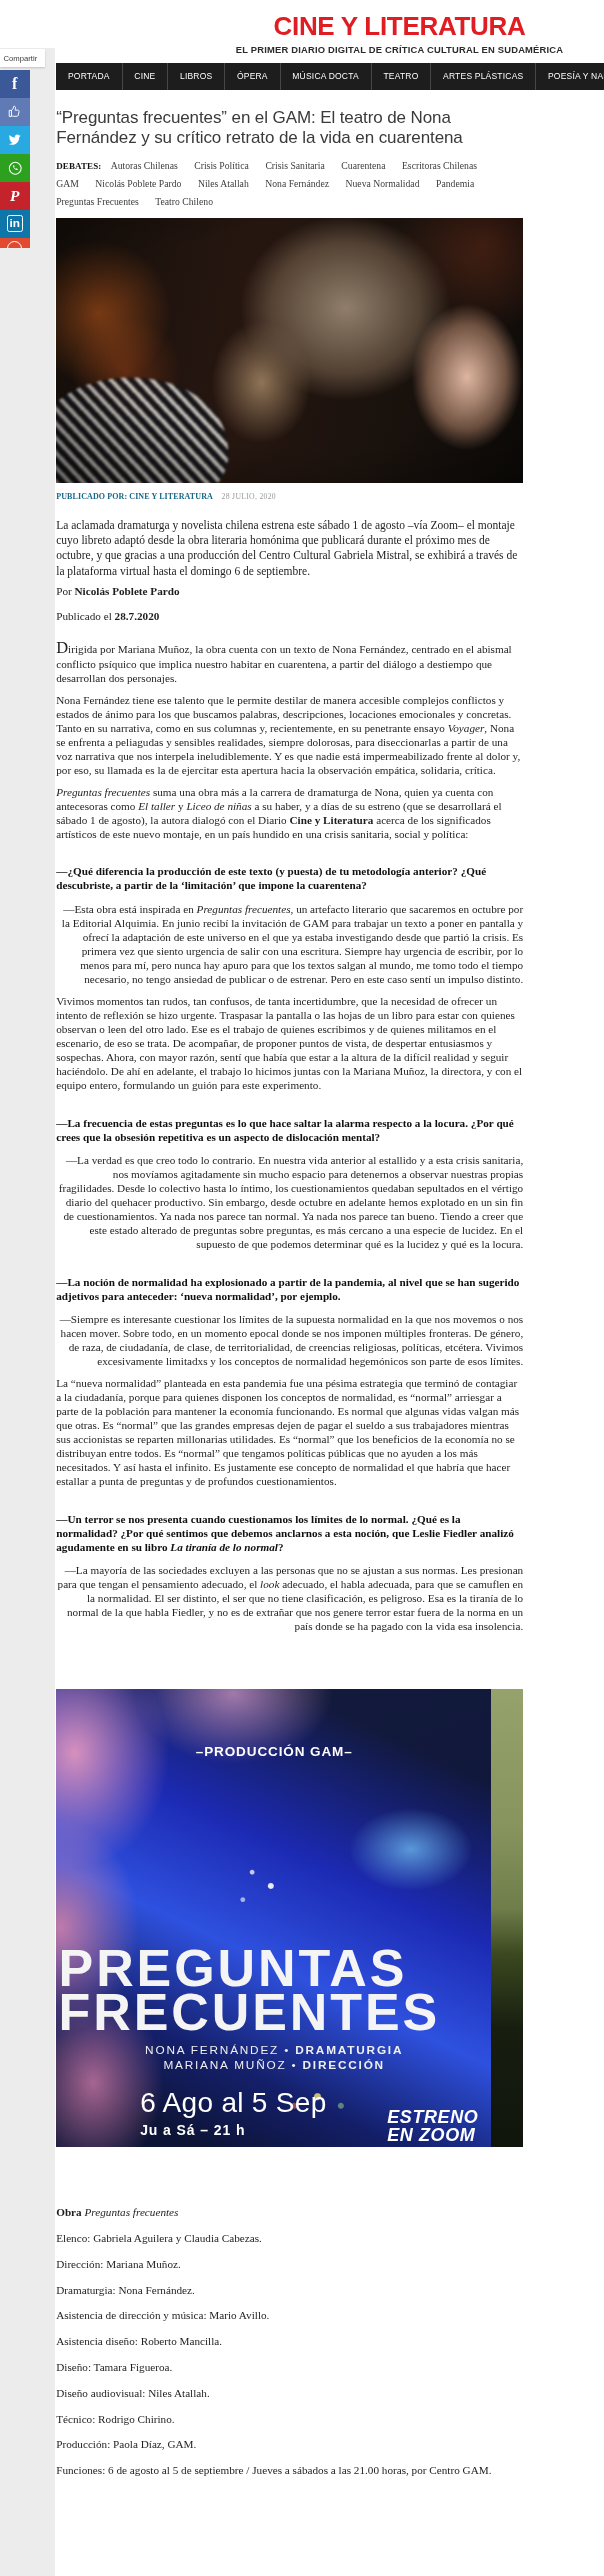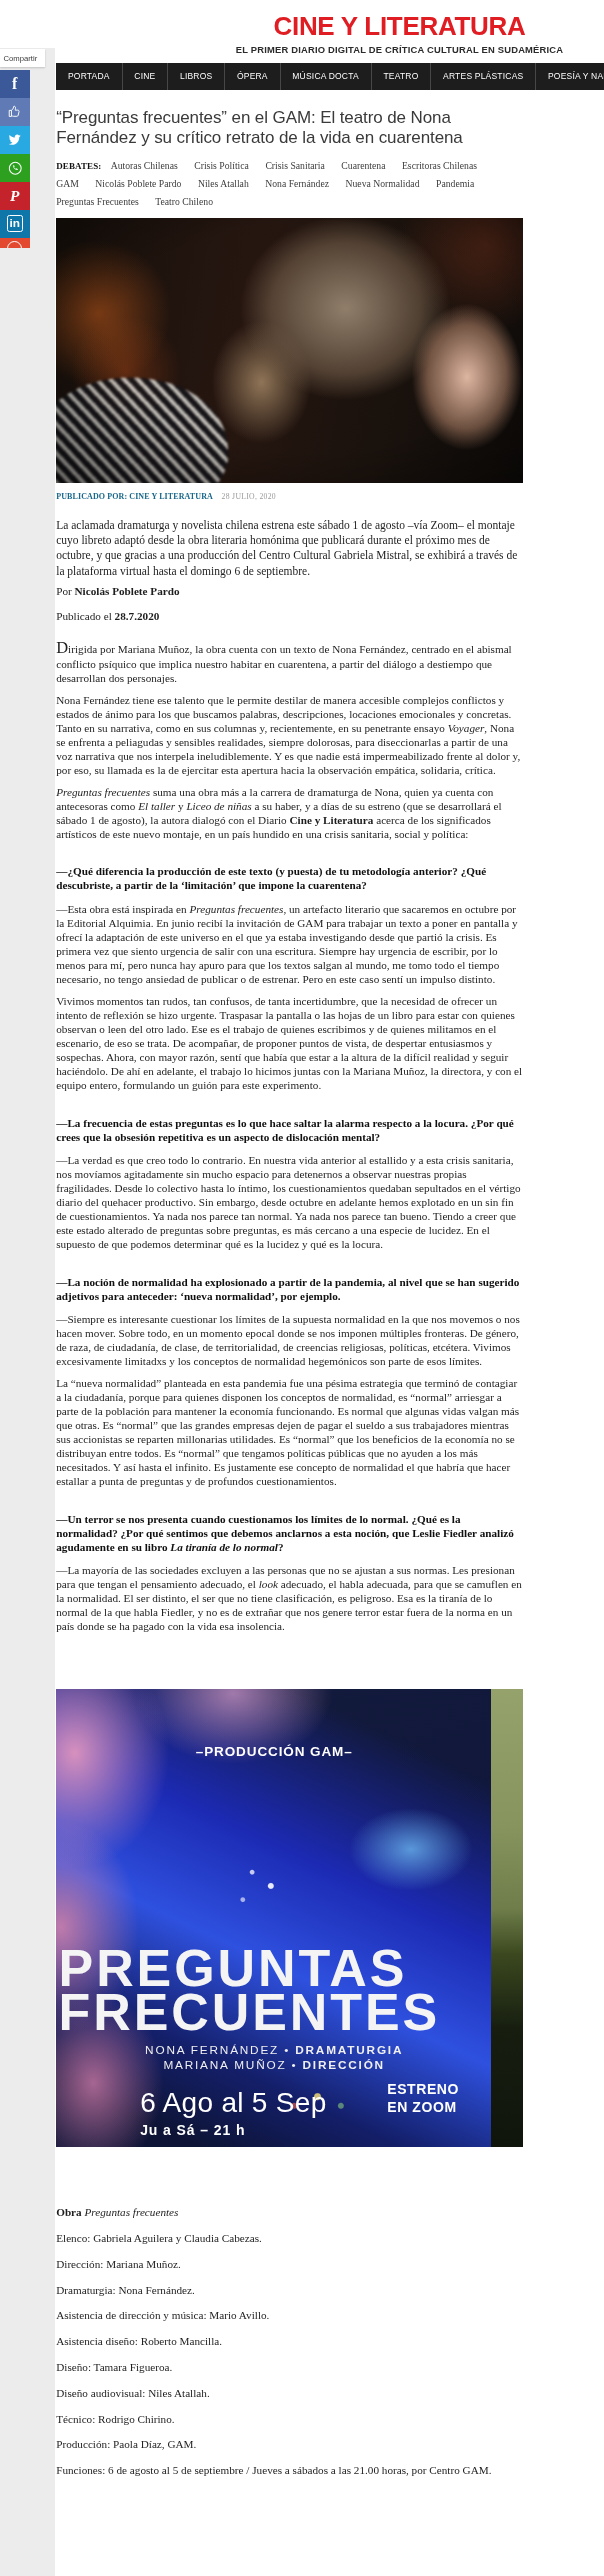--- a/index.html
+++ b/index.html
@@ -60,21 +60,21 @@
   .meta-date{color:#9a9a9a;font-weight:normal;font-size:7.7px;margin-left:7px;letter-spacing:0.3px;}
 
   .lede{font-size:11.5px;line-height:15.3px;margin:17px 0 0 0;}
   .byline{font-size:11.2px;line-height:15.3px;margin:4.7px 0 0 0;}
   .publine{font-size:11.2px;line-height:15.3px;margin:10.6px 0 0 0;}
   .b{font-weight:bold;} .i{font-style:italic;}
 
   .rt{font-size:11.2px;line-height:14px;margin:8.2px 0 0 0;}
   .body-mount > .rt:first-child{margin-top:15.3px;}
   .rt.q{font-weight:bold;color:#101010;margin-top:23.6px;}
-  .rt.q + .rt{margin-top:9.4px;}
+  .rt.q + .rt{margin-top:9.4px;text-align:right;}
   .dropcap{font-size:16.5px;line-height:1;}
 
   
   .poster{position:relative;width:467px;height:458px;margin-top:56px;overflow:hidden;
     font-family:"Liberation Sans",sans-serif;background:
     radial-gradient(circle at 46% 43%, rgba(255,255,255,.9) 0 2.4px, rgba(255,255,255,0) 3.5px),
     radial-gradient(circle at 42% 40%, rgba(255,255,255,.75) 0 1.8px, rgba(255,255,255,0) 2.9px),
     radial-gradient(circle at 40% 46%, rgba(255,255,255,.6) 0 1.8px, rgba(255,255,255,0) 2.9px),
     radial-gradient(circle at 56% 89%, rgba(235,215,120,.85) 0 2.9px, rgba(235,215,120,0) 4.1px),
     radial-gradient(circle at 51% 91%, rgba(205,85,80,.75) 0 2.4px, rgba(205,85,80,0) 3.5px),
@@ -92,22 +92,22 @@
     font-weight:bold;font-size:13.5px;letter-spacing:0.9px;}
   .poster-title{position:absolute;top:257px;left:2.4px;color:#f4f4f4;font-weight:bold;
     font-size:52px;line-height:44px;letter-spacing:2.9px;white-space:nowrap;}
   .poster-title span{display:block;}
   .poster-credits{position:absolute;top:354px;left:0;width:436px;text-align:center;color:#f0f0f0;
     font-size:11.8px;line-height:15.3px;letter-spacing:1.8px;}
   .poster-credits .role{font-weight:bold;}
   .poster-when{position:absolute;left:84px;top:398px;color:#fff;}
   .poster-dates{font-size:28px;font-weight:normal;letter-spacing:0.3px;}
   .poster-sched{font-size:14px;font-weight:bold;margin-top:2.9px;letter-spacing:0.9px;}
-  .poster-premiere{position:absolute;left:331px;top:392px;color:#fff;font-weight:bold;
-    font-size:14px;line-height:17.7px;letter-spacing:0.6px;}
+  .poster-premiere{position:absolute;left:331px;top:420px;color:#fff;font-weight:bold;
+    font-size:18px;line-height:17.7px;letter-spacing:0.6px;font-style:italic;}
 
   .credits-mount > .rt:first-child{margin-top:58px;}
   .rt.c{margin-top:11.8px;}
 </style>
 </head>
 <body>
 
 <div class="page">
   <div class="topwhite"></div>
 

